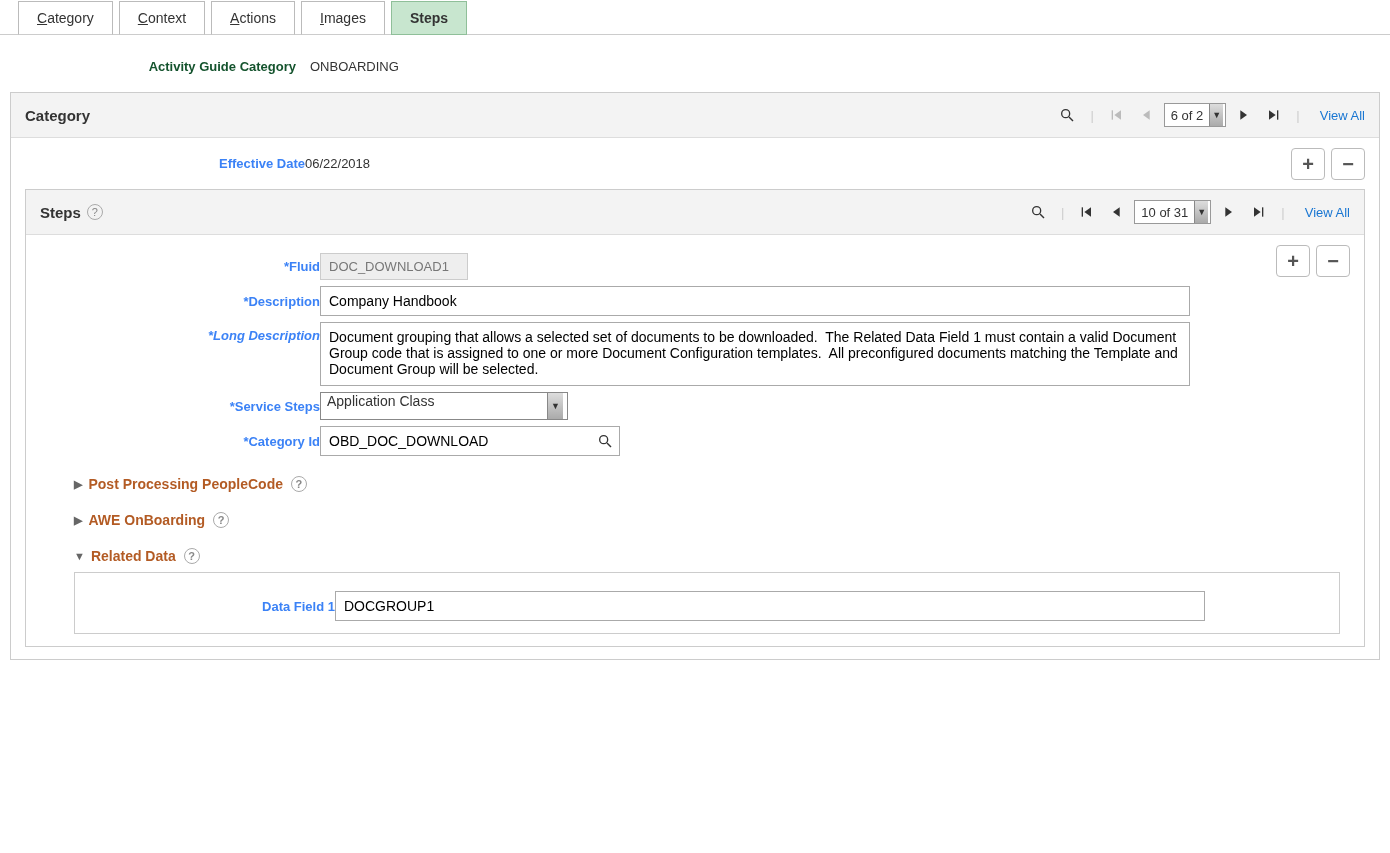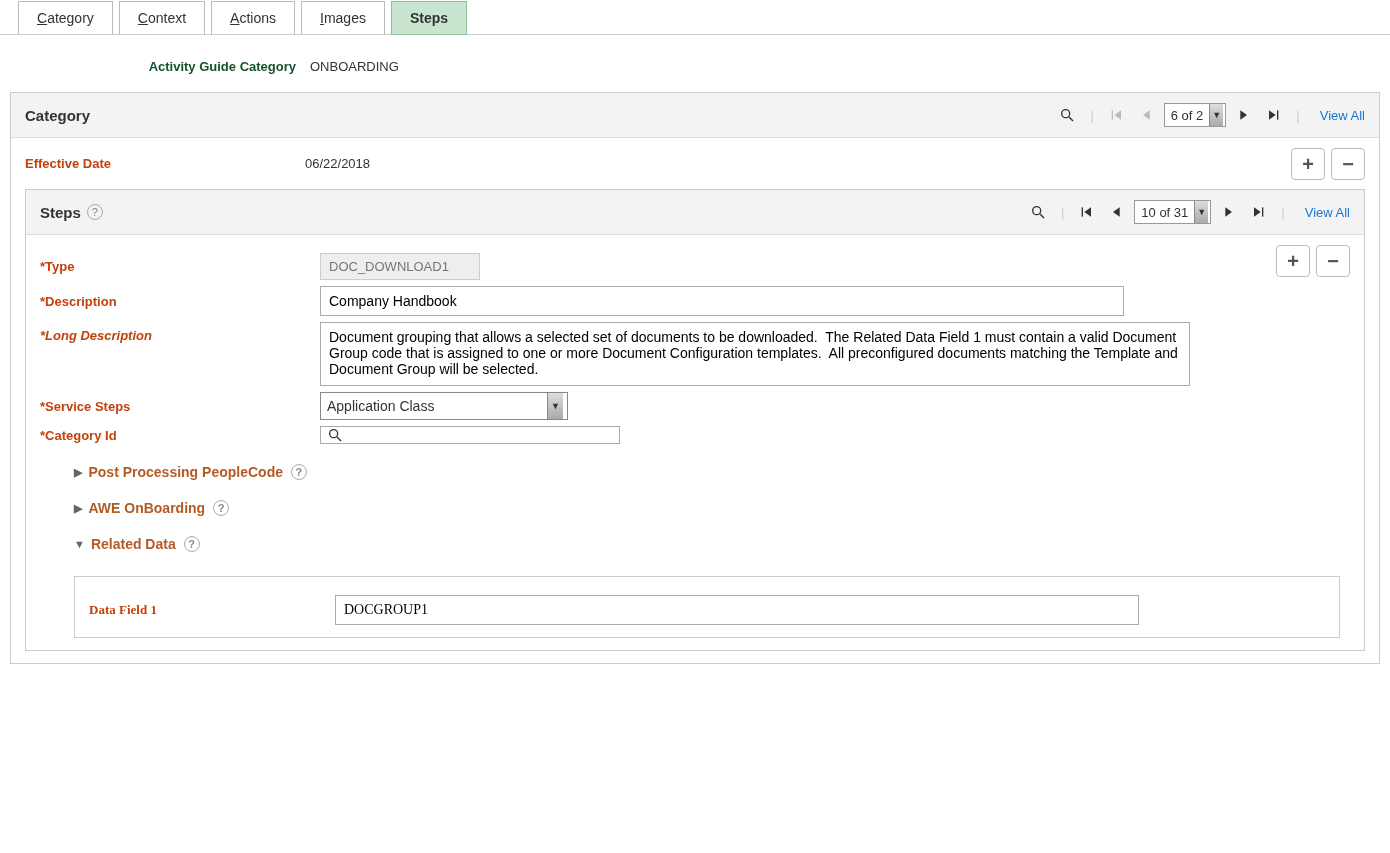--- a/index.html
+++ b/index.html
@@ -115,56 +115,57 @@
     color: #555;
     cursor: pointer;
   }
   .form-row {
     display: flex;
     align-items: center;
     margin: 6px 0;
   }
   .form-row .flbl {
     width: 280px;
-    padding-right: 12px;
-    color: #c2410c;
+    text-align: right;
+    padding-right: 0;
+    color: #3b82f6;
     font-weight: bold;
   }
   .form-row .fval { color: #333; }
   .ro-box {
     background: #eee;
     border: 1px solid #ccc;
     padding: 5px 8px;
-    width: 160px;
+    width: 148px;
     color: #777;
   }
   .txt-input {
     border: 1px solid #aaa;
     padding: 6px 8px;
-    width: 804px;
+    width: 870px;
     font-size: 14px;
     font-family: inherit;
   }
   .ta-input {
     border: 1px solid #aaa;
     padding: 6px 8px;
     width: 870px;
     height: 64px;
     font-size: 14px;
     font-family: inherit;
     resize: none;
     overflow-y: scroll;
   }
   .sel-input {
     border: 1px solid #888;
     height: 28px;
     width: 248px;
     font-size: 14px;
     padding: 0 4px 0 6px;
-    display: inline-flex; align-items: center;
+    display: inline-flex; 
     cursor: pointer;
   }
   .sel-input .caret {
     margin-left: auto;
     background: linear-gradient(#ddd,#aaa);
     border-left: 1px solid #888;
     width: 16px; height: 26px;
     display: inline-flex; align-items: center; justify-content: center;
     font-size: 9px;
   }
@@ -198,23 +199,22 @@
   .help {
     display: inline-flex; align-items: center; justify-content: center;
     width: 16px; height: 16px;
     border: 1px solid #aaa; border-radius: 50%;
     font-size: 11px; color: #888;
     cursor: pointer;
     margin-left: 6px;
   }
   .inner-section {
     border: 1px solid #ccc;
-    margin: 24px 10px 0 34px;
+    margin: 8px 10px 0 34px;
     padding: 12px 14px 6px 14px;
-    font-family: Liberation Serif, serif;
   }
   svg.glyph { width: 16px; height: 16px; }
 </style>
 </head>
 <body>
 
 <div class="tabs">
   <div class="tab"><span class=""><span style="text-decoration:underline">C</span>ategory</span></div>
   <div class="tab"><span><span style="text-decoration:underline">C</span>ontext</span></div>
   <div class="tab"><span><span style="text-decoration:underline">A</span>ctions</span></div>
@@ -322,21 +322,21 @@
           <span class="nav-link">View All</span>
         </div>
       </div>
       <div class="section-body">
         <div class="row-btns">
           <div class="sq-btn">+</div>
           <div class="sq-btn">−</div>
         </div>
 
         <div class="form-row">
-          <div class="flbl">*Type</div>
+          <div class="flbl">*Fluid</div>
           <div class="ro-box">DOC_DOWNLOAD1</div>
         </div>
 
         <div class="form-row">
           <div class="flbl">*Description</div>
           <input class="txt-input" value="Company Handbook" style="">
         </div>
 
         <div class="form-row" style="align-items:flex-start;">
           <div class="flbl" style="padding-top:6px;font-style:italic;">*Long Description</div>
@@ -347,20 +347,21 @@
           <div class="flbl">*Service Steps</div>
           <div class="sel-input">
             <span>Application Class</span>
             <span class="caret">▼</span>
           </div>
         </div>
 
         <div class="form-row">
           <div class="flbl">*Category Id</div>
           <div class="lookup">
+            <input value="OBD_DOC_DOWNLOAD" style="">
             <span class="mag">
               <svg class="glyph" viewBox="0 0 24 24">
                   <circle cx="10" cy="10" r="6" fill="none" stroke="#333" stroke-width="2"></circle>
                   <line x1="15" y1="15" x2="21" y2="21" stroke="#333" stroke-width="2"></line>
                 </svg>
             </span>
           </div>
         </div>
 
 

